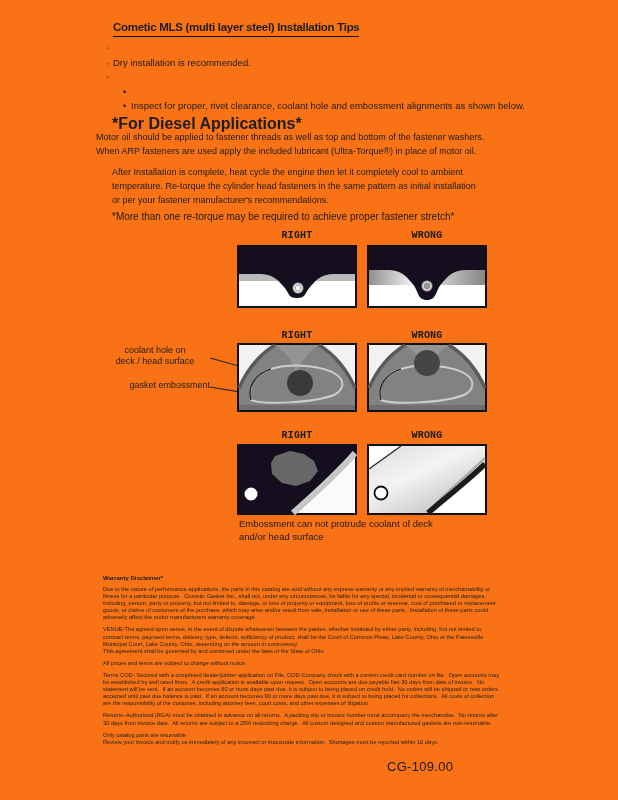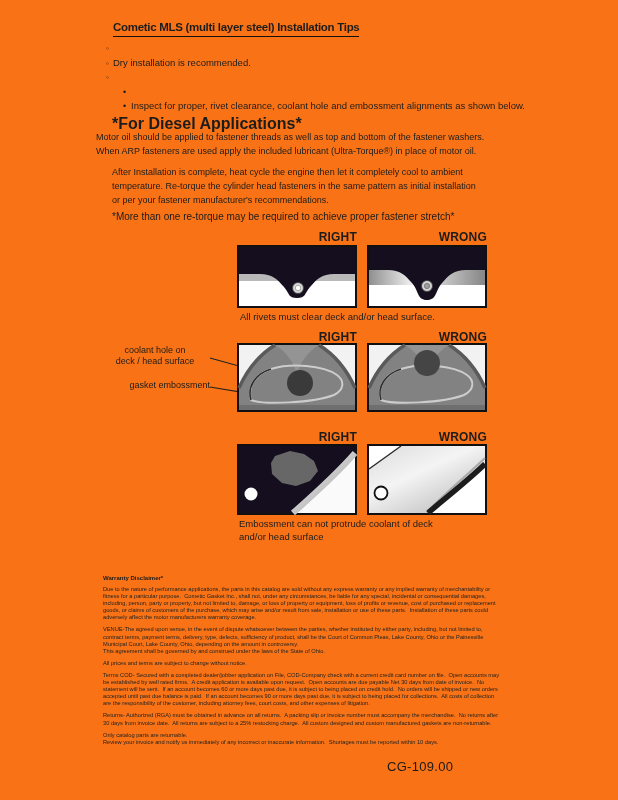--- a/index.html
+++ b/index.html
@@ -19,21 +19,21 @@
   .brow .bm{width:7px;font-size:8px;color:#1c1c1c;}
   .brow.sub{margin-left:17px;}
   .brow.sub .bm{font-size:9px;width:8px;}
   
   .dheading{left:112px;top:115px;font-size:16px;font-weight:bold;}
   .dpara{font-size:9px;line-height:13.8px;white-space:pre;}
   .p1{left:96px;top:131px;}
   .p2{left:112px;top:166px;}
   .note{left:112px;top:211px;font-size:10px;white-space:nowrap;text-align:center;}
   
-  .dlabel{width:120px;text-align:right;font-size:12px;font-weight:600;letter-spacing:0.2px;}
+  .dlabel{width:120px;text-align:center;font-size:10px;font-weight:600;letter-spacing:0.2px;font-family:Liberation Mono, monospace;}
   .caption{font-size:9.5px;line-height:13px;white-space:pre;}
   .dbox{position:absolute;width:120px;}
   .callouts{left:100px;top:345px;width:110px;text-align:center;font-size:9px;line-height:10.6px;white-space:pre;}
   .callout2{left:100px;top:380px;width:110px;text-align:right;font-size:9px;white-space:nowrap;}
   .leaders{position:absolute;left:112px;top:344px;width:195px;height:60px;}
   
   .legal{left:103px;top:575px;width:440px;}
   .legal-h{font-size:6px;font-weight:bold;margin:0 0 5px 0;}
   .legal-p{font-size:5.7px;line-height:7.1px;margin:0 0 5px 0;white-space:pre;color:#222;}
   
@@ -94,21 +94,20 @@
           <stop offset="1" stop-color="#868686"></stop>
       </linearGradient>
     </defs>
     <rect x="1" y="1" width="118" height="61" fill="#ffffff" stroke="#101010" stroke-width="2"></rect>
     <rect x="2" y="25" width="116" height="15" fill="url(#w1g)"></rect>
     <path d="M2,2 H118 V25 H99 C87,25 82,30 75,38 C68,46 70,55 60,55 C50,55 52,46 45,38 C38,30 33,25 21,25 H2 Z" fill="#150e1e"></path>
     <circle cx="60" cy="41" r="5.5" fill="#d4d4d4" stroke="#3f3f3f" stroke-width="0.9"></circle>
     <circle cx="60" cy="41" r="2.7" fill="#9b9b9b" stroke="#6f6f6f" stroke-width="0.7"></circle>
   </svg>
 
-  <div class="abs caption" style="left:240px;top:310px">All rivets must clear deck and/or head surface.</div>
 
   <div class="abs dlabel" style="left:237px;top:330px">RIGHT</div>
   <div class="abs dlabel" style="left:367px;top:330px">WRONG</div>
 
   <div class="abs callouts">coolant hole on
 deck / head surface</div>
   <div class="abs callout2">gasket embossment</div>
   <svg class="leaders" viewBox="0 0 195 60">
     <line x1="98" y1="14" x2="188" y2="39" stroke="#222222" stroke-width="1.1"></line>
     <line x1="98" y1="43" x2="146" y2="51" stroke="#222222" stroke-width="1.1"></line>

